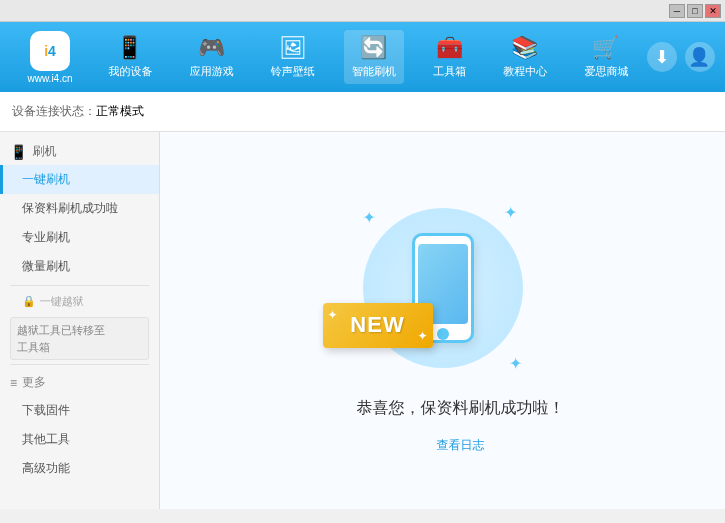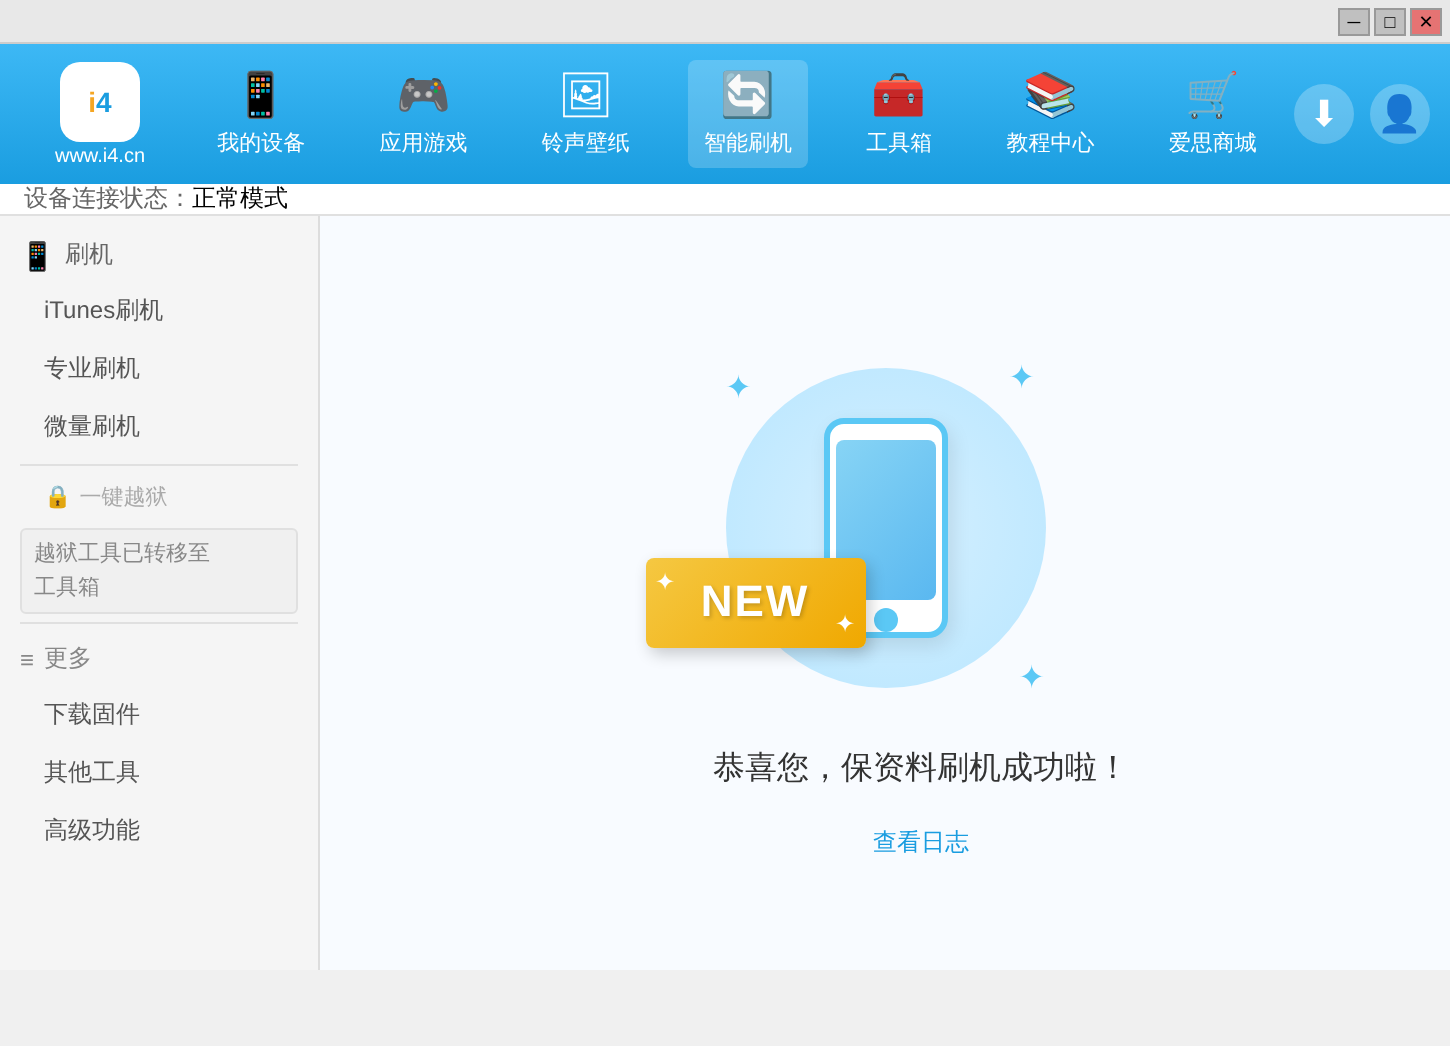--- a/index.html
+++ b/index.html
@@ -119,21 +119,21 @@
     
     .sidebar {
       width: 160px;
       background: #f5f5f5;
       border-right: 1px solid #ddd;
       padding: 6px 0;
       overflow-y: auto;
       flex-shrink: 0;
     }
     .status-bar-top {
-      height: 16px;
+      height: 40px;
       background: #fff;
       border-bottom: 1px solid #e0e0e0;
       display: flex;
       align-items: center;
       padding: 0 12px;
       font-size: 12px;
       color: #666;
     }
     .status-normal {
       color: #000000;
@@ -405,22 +405,25 @@
   </div>
 
   <div class="main">
 
     <div class="sidebar">
       <div class="sidebar-section-header">
         <span class="sidebar-section-icon">📱</span>
         <span>刷机</span>
       </div>
 
-      <div class="sidebar-item">
-        <span>iTunes刷机</span>
+      <div class="sidebar-item active">
+        <span>一键刷机</span>
+      </div>
+      <div class="sidebar-item">
+        <span>保资料刷机成功啦</span>
       </div>
       <div class="sidebar-item">
         <span>专业刷机</span>
       </div>
       <div class="sidebar-item">
         <span>微量刷机</span>
       </div>
 
       <div class="sidebar-divider"></div>
 

